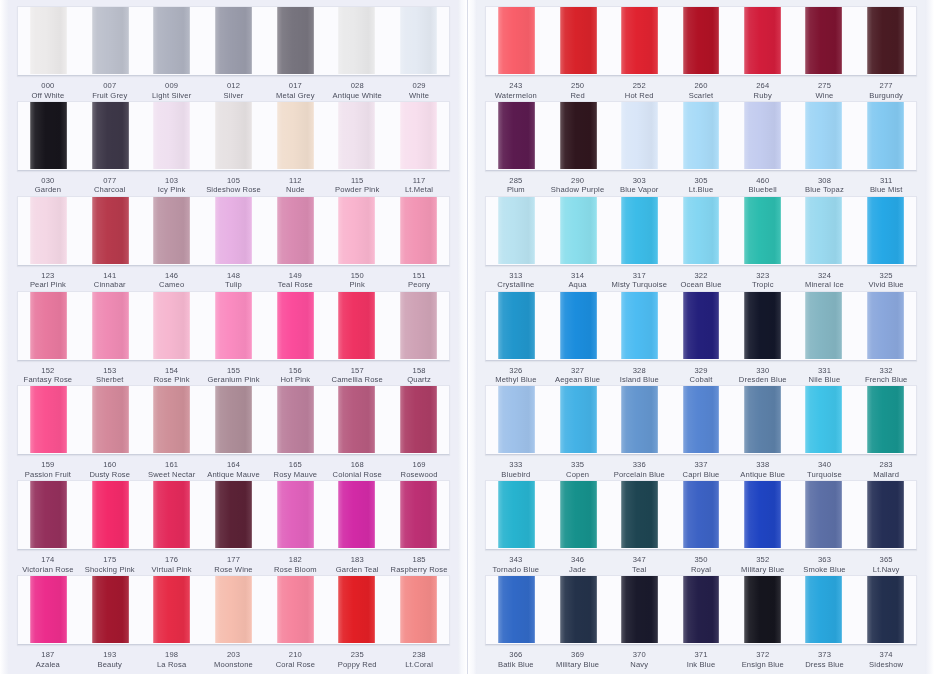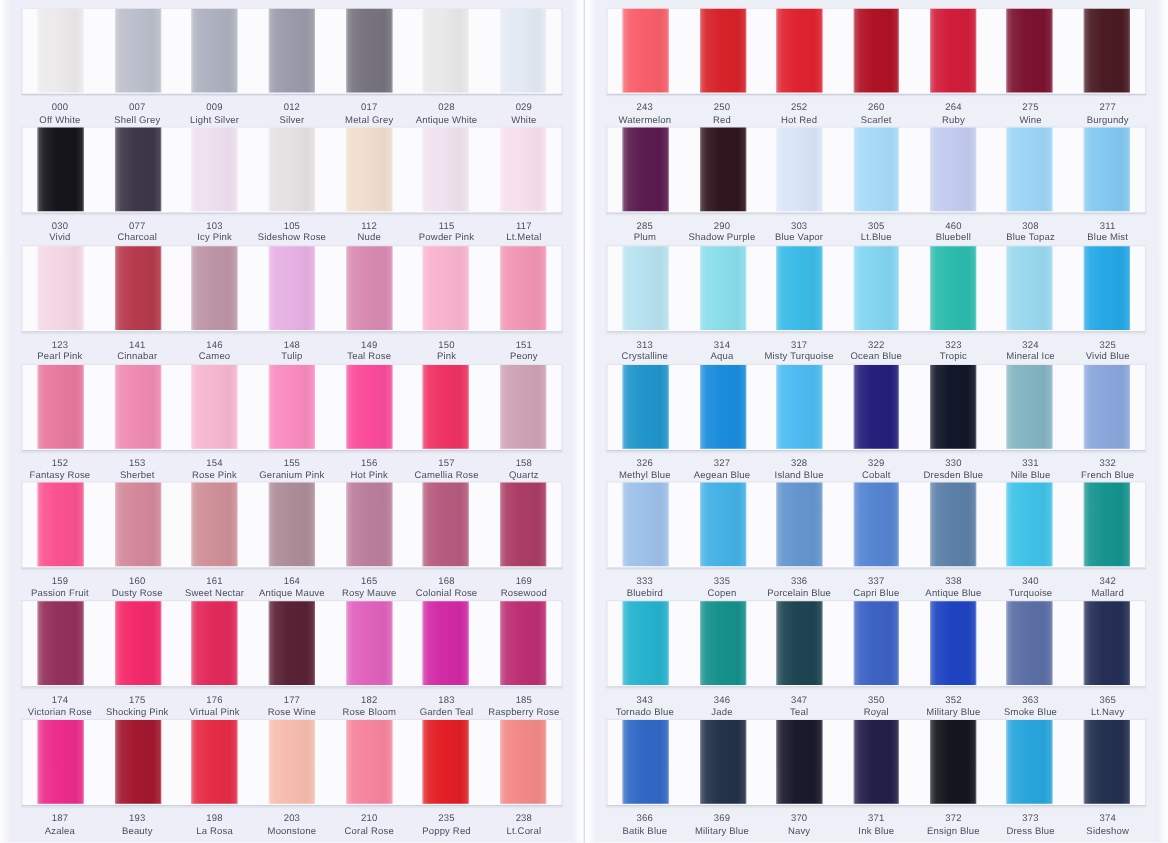--- a/index.html
+++ b/index.html
@@ -166,21 +166,21 @@
               <div class="ribbon" style="background: rgb(228, 234, 243);"></div>
             </div>
           </div>
           <div class="labels">
             <div class="label-cell">
               <span class="label-code">000</span>
               <span class="label-name">Off White</span>
             </div>
             <div class="label-cell">
               <span class="label-code">007</span>
-              <span class="label-name">Shell Grey</span>
+              <span class="label-name">Fruit Grey</span>
             </div>
             <div class="label-cell">
               <span class="label-code">009</span>
               <span class="label-name">Light Silver</span>
             </div>
             <div class="label-cell">
               <span class="label-code">012</span>
               <span class="label-name">Silver</span>
             </div>
             <div class="label-cell">
@@ -217,21 +217,21 @@
             <div class="swatch-cell">
               <div class="ribbon" style="background: rgb(240, 226, 238);"></div>
             </div>
             <div class="swatch-cell">
               <div class="ribbon" style="background: rgb(248, 223, 238);"></div>
             </div>
           </div>
           <div class="labels">
             <div class="label-cell">
               <span class="label-code">030</span>
-              <span class="label-name">Vivid</span>
+              <span class="label-name">Garden</span>
             </div>
             <div class="label-cell">
               <span class="label-code">077</span>
               <span class="label-name">Charcoal</span>
             </div>
             <div class="label-cell">
               <span class="label-code">103</span>
               <span class="label-name">Icy Pink</span>
             </div>
             <div class="label-cell">
@@ -797,21 +797,21 @@
             </div>
             <div class="label-cell">
               <span class="label-code">338</span>
               <span class="label-name">Antique Blue</span>
             </div>
             <div class="label-cell">
               <span class="label-code">340</span>
               <span class="label-name">Turquoise</span>
             </div>
             <div class="label-cell">
-              <span class="label-code">342</span>
+              <span class="label-code">283</span>
               <span class="label-name">Mallard</span>
             </div>
           </div>
         </div>
         <div class="row">
           <div class="swatch-card">
             <div class="swatch-cell">
               <div class="ribbon" style="background: rgb(39, 179, 207);"></div>
             </div>
             <div class="swatch-cell">

